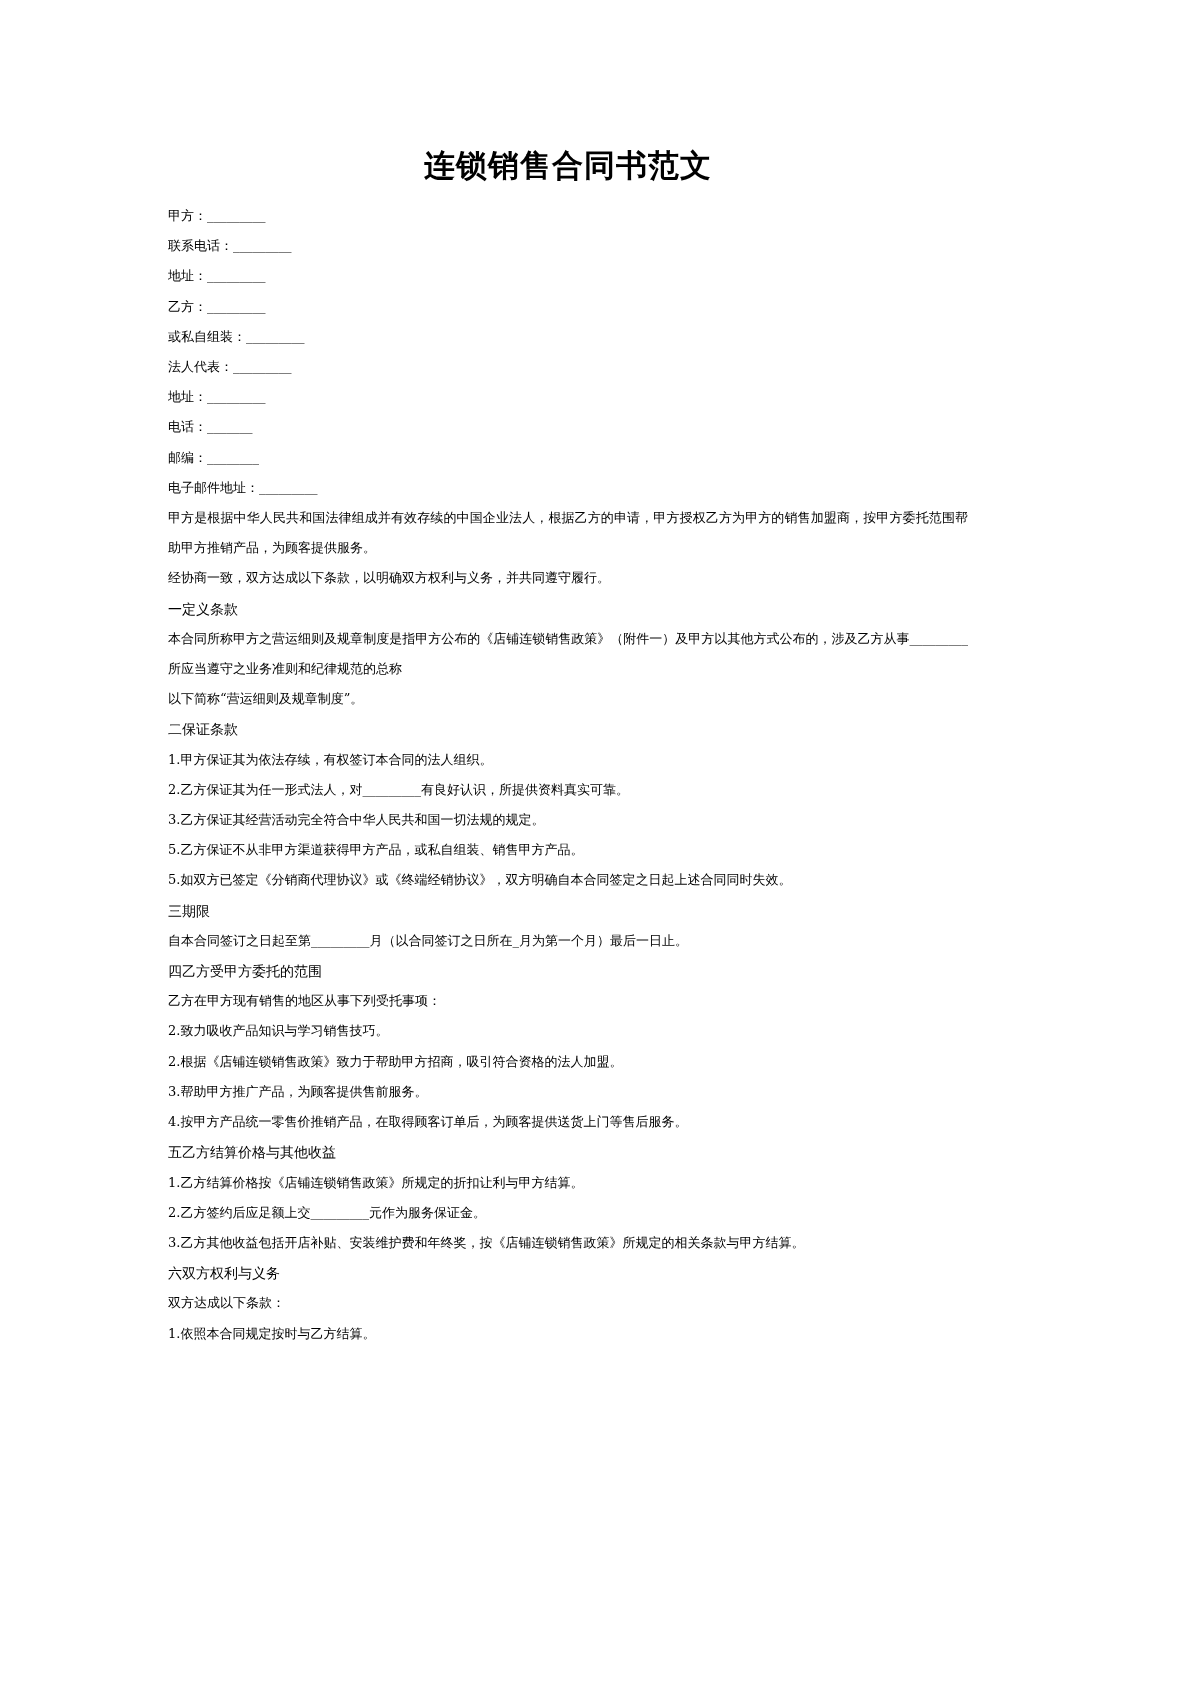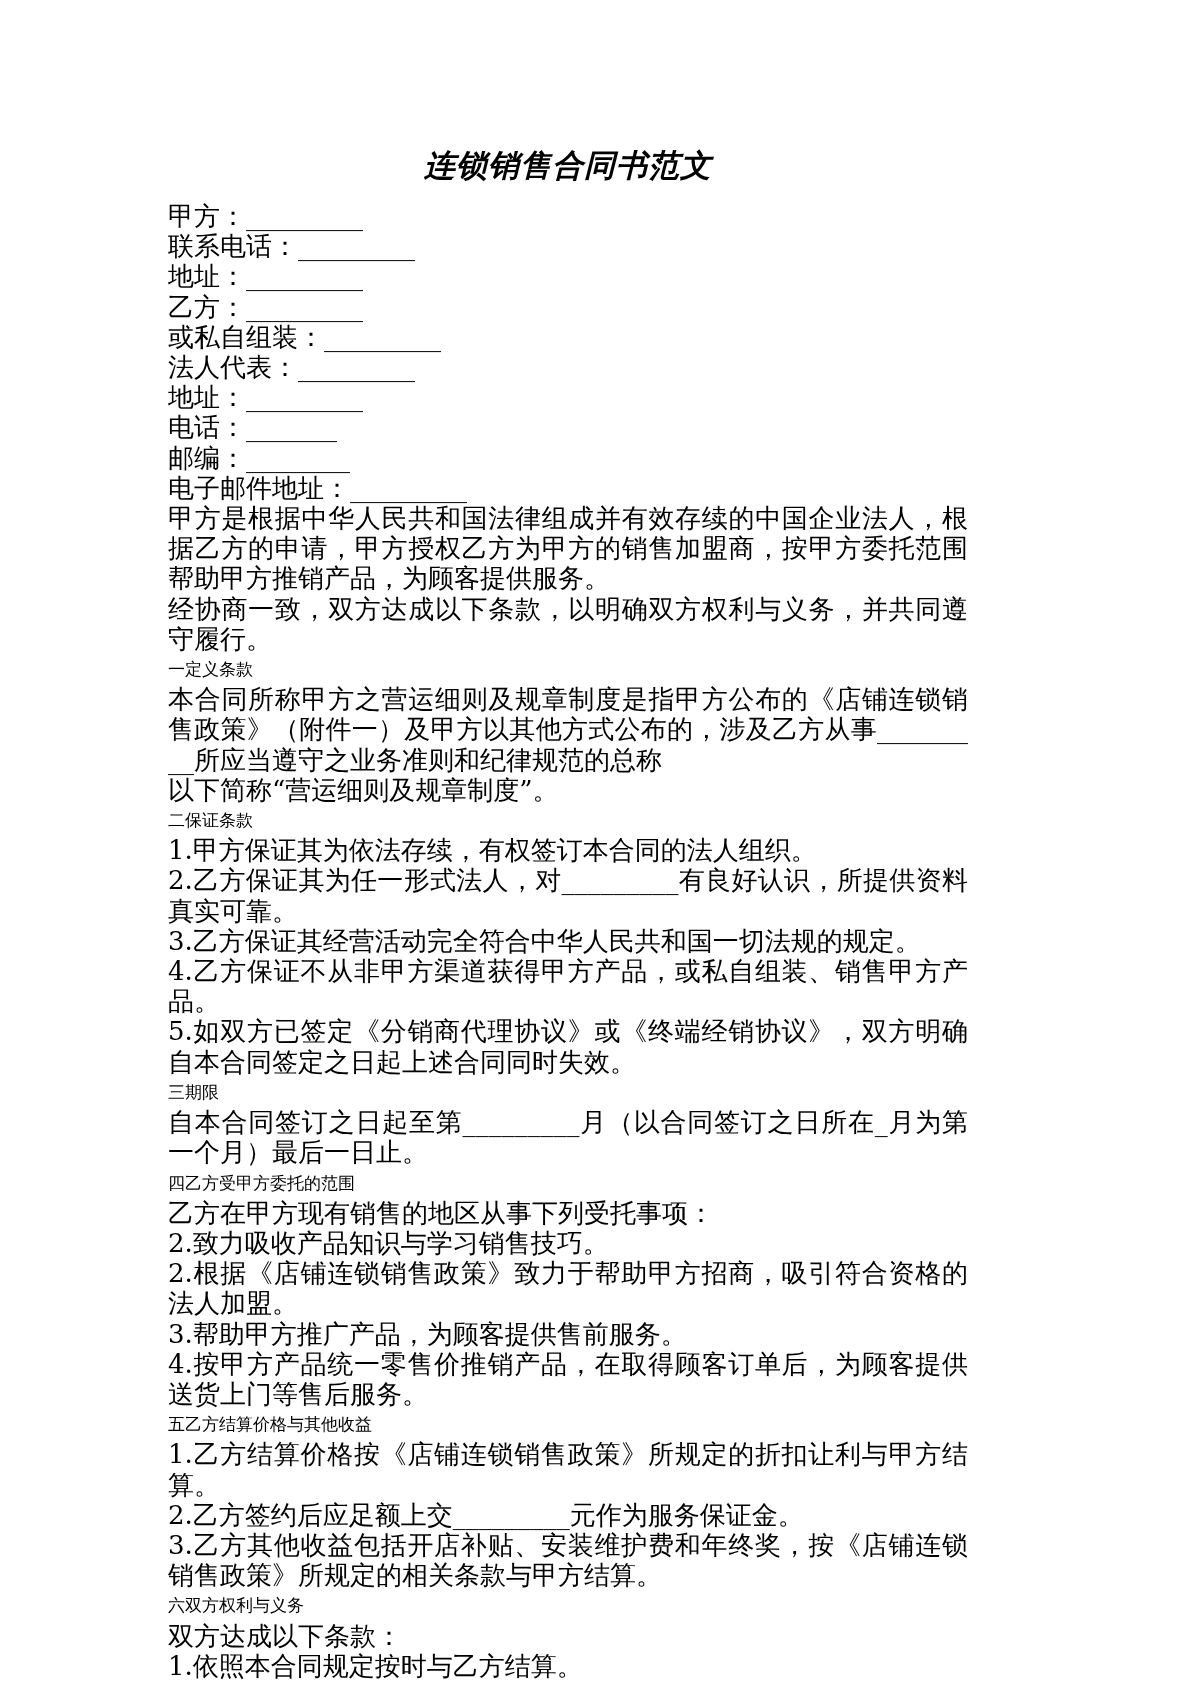--- a/index.html
+++ b/index.html
@@ -25,39 +25,38 @@
     position: absolute;
     top: 143px;
     left: 168px;
     width: 800px;
     text-align: center;
     font-size: 31px;
     font-weight: bold;
     letter-spacing: 1px;
     line-height: 44px;
     white-space: nowrap;
-    font-style: italic;
   }
   .body-block {
     position: absolute;
     top: 201px;
     left: 168px;
     width: 800px;
   }
   .line {
-    font-size: 26px;
+    font-size: 13px;
     line-height: 30.2px;
     text-align: justify;
     text-justify: inter-ideograph;
     word-break: break-all;
     white-space: pre-wrap;
     letter-spacing: 0px;
   }
   .heading {
-    font-size: 17px;
+    font-size: 14px;
     line-height: 30.2px;
   }
 </style>
 </head>
 <body>
 
 <div class="page">
 
   <div class="doc-title">连锁销售合同书范文</div>
 
@@ -75,21 +74,21 @@
       <div class="line">电子邮件地址：_________</div>
       <div class="line">甲方是根据中华人民共和国法律组成并有效存续的中国企业法人，根据乙方的申请，甲方授权乙方为甲方的销售加盟商，按甲方委托范围帮助甲方推销产品，为顾客提供服务。</div>
       <div class="line">经协商一致，双方达成以下条款，以明确双方权利与义务，并共同遵守履行。</div>
       <div class="heading">一定义条款</div>
       <div class="line">本合同所称甲方之营运细则及规章制度是指甲方公布的《店铺连锁销售政策》（附件一）及甲方以其他方式公布的，涉及乙方从事_________所应当遵守之业务准则和纪律规范的总称</div>
       <div class="line">以下简称“营运细则及规章制度”。</div>
       <div class="heading">二保证条款</div>
       <div class="line">1.甲方保证其为依法存续，有权签订本合同的法人组织。</div>
       <div class="line">2.乙方保证其为任一形式法人，对_________有良好认识，所提供资料真实可靠。</div>
       <div class="line">3.乙方保证其经营活动完全符合中华人民共和国一切法规的规定。</div>
-      <div class="line">4.乙方保证不从非甲方渠道获得甲方产品，或私自组装、销售甲方产品。</div>
+      <div class="line">5.乙方保证不从非甲方渠道获得甲方产品，或私自组装、销售甲方产品。</div>
       <div class="line">5.如双方已签定《分销商代理协议》或《终端经销协议》，双方明确自本合同签定之日起上述合同同时失效。</div>
       <div class="heading">三期限</div>
       <div class="line">自本合同签订之日起至第_________月（以合同签订之日所在_月为第一个月）最后一日止。</div>
       <div class="heading">四乙方受甲方委托的范围</div>
       <div class="line">乙方在甲方现有销售的地区从事下列受托事项：</div>
       <div class="line">2.致力吸收产品知识与学习销售技巧。</div>
       <div class="line">2.根据《店铺连锁销售政策》致力于帮助甲方招商，吸引符合资格的法人加盟。</div>
       <div class="line">3.帮助甲方推广产品，为顾客提供售前服务。</div>
       <div class="line">4.按甲方产品统一零售价推销产品，在取得顾客订单后，为顾客提供送货上门等售后服务。</div>
       <div class="heading">五乙方结算价格与其他收益</div>

